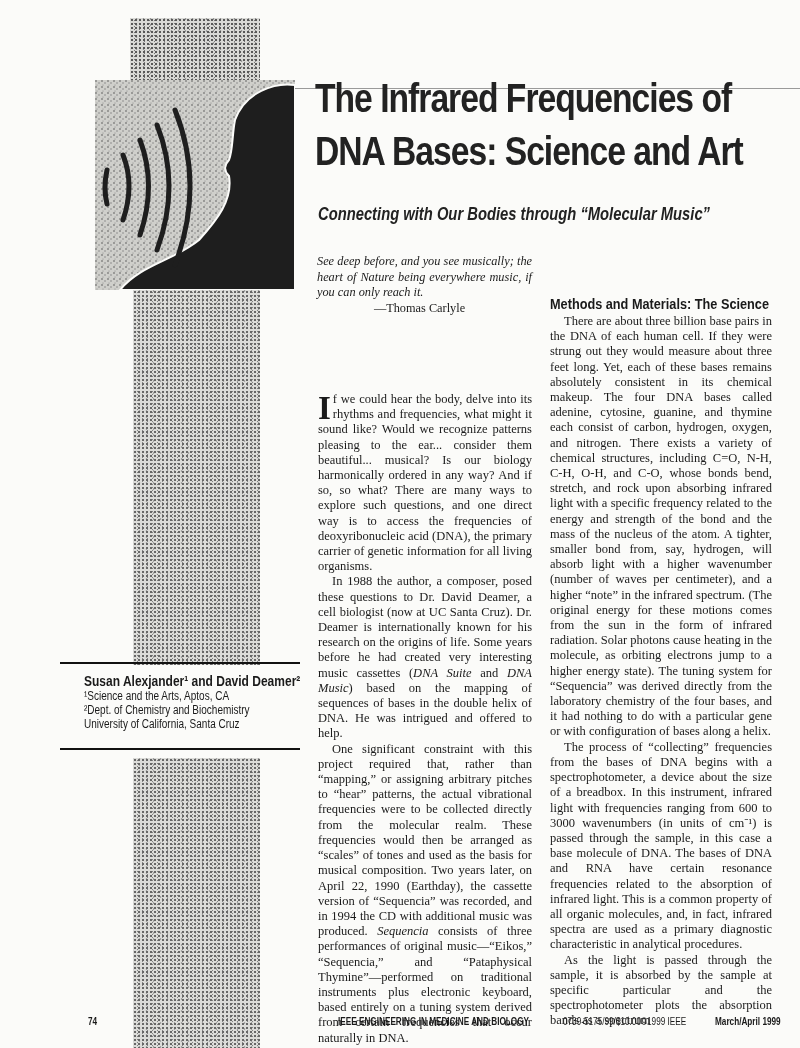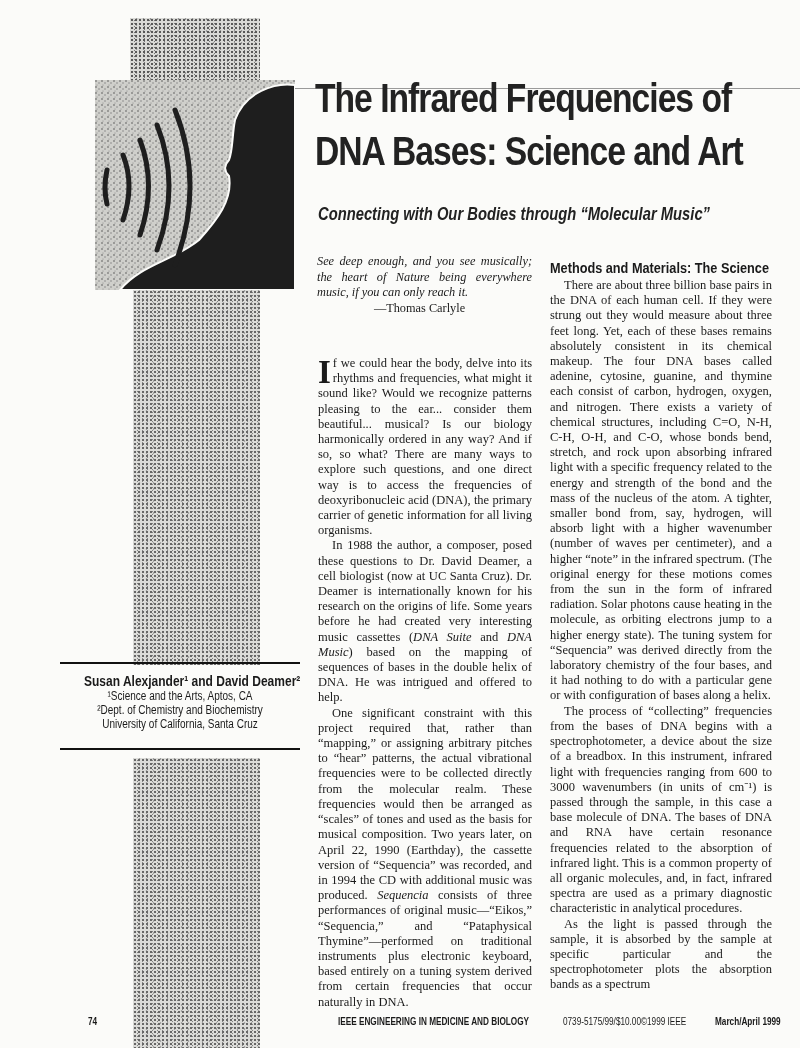--- a/index.html
+++ b/index.html
@@ -16,29 +16,29 @@
   #strip-top { position:absolute; left:130px; top:18px; width:130px; height:78px; }
   #art { position:absolute; left:95px; top:80px; width:200px; height:210px; overflow:hidden; }
   #art svg { display:block; }
   #strip-mid { position:absolute; left:133px; top:290px; width:127px; height:375px; opacity:.9; }
   #strip-bot { position:absolute; left:133px; top:758px; width:127px; height:290px; opacity:.9; }
   #title-rule { position:absolute; left:295px; top:88px; width:505px; height:1px; background:#9a9a9a; }
   #title { position:absolute; left:315px; top:72px; width:470px; font-family:"Liberation Sans", sans-serif; font-weight:bold; font-size:41px; line-height:53px; letter-spacing:-1.2px; transform:scaleX(.82); transform-origin:left top; white-space:nowrap; color:#222; }
   #subtitle { position:absolute; left:318px; top:204px; font-family:"Liberation Sans", sans-serif; font-weight:bold; font-style:italic; font-size:18px; transform:scaleX(.82); transform-origin:left top; white-space:nowrap; color:#222; }
   #epigraph { position:absolute; left:317px; top:254px; width:215px; font-style:italic; font-size:12.3px; line-height:15.5px; text-align:justify; }
   #epigraph .attr { text-align:center; font-style:normal; padding-right:10px; }
-  .col { position:absolute; font-size:12.5px; line-height:15.2px; text-align:justify; hyphens:manual; }
+  .col { position:absolute; font-size:12.5px; line-height:15.2px; text-align:justify; hyphens:manual;margin-top:36px; }
   #col-left { left:318px; top:356px; width:214px; }
   #col-right { left:550px; top:259px; width:222px; }
   .col p { margin:0; text-indent:14px; }
   .col p.first { text-indent:0; }
   .dropcap { float:left; font-weight:bold; font-size:33px; line-height:28px; margin:2px 2px 0 0; }
   #section-head { font-family:"Liberation Sans", sans-serif; font-weight:bold; font-size:15.5px; line-height:17px; transform:scaleX(.82); transform-origin:left top; white-space:nowrap; margin-bottom:2px; }
   .rule { position:absolute; left:60px; width:240px; height:2px; background:#111; }
-  #authors { position:absolute; left:60px; top:672px; width:240px; text-align:center; font-family:"Liberation Sans", sans-serif; }
+  #authors { position:absolute; left:60px; top:672px; width:240px; font-family:"Liberation Sans", sans-serif; }
   #authors .names { font-size:15px; font-weight:bold; transform:scaleX(.8); white-space:nowrap; }
   #authors .aff { font-size:12.5px; line-height:14px; transform:scaleX(.8); white-space:nowrap; }
   #footer { position:absolute; top:1016px; left:0; width:800px; font-family:"Liberation Sans", sans-serif; font-size:10px; font-weight:bold; }
   #footer span { position:absolute; white-space:nowrap; transform:scaleX(.82); transform-origin:left top; }
 </style>
 </head>
 <body>
 
 <div id="strip-top" class="speckle"></div>
 
@@ -70,21 +70,21 @@
 <div id="title-rule"></div>
 
 <div id="title">
   <div>The Infrared Frequencies of</div>
   <div>DNA Bases: Science and Art</div>
 </div>
 
 <div id="subtitle">Connecting with Our Bodies through “Molecular Music”</div>
 
 <div id="epigraph">
-  <div>See deep enough, and you see musically; the heart of Nature being everywhere music, if you can only reach it.</div>
+  <div>See deep before, and you see musically; the heart of Nature being everywhere music, if you can only reach it.</div>
   <div class="attr">—Thomas Carlyle</div>
 </div>
 
 <div id="col-left" class="col">
   <p class="first"><span class="dropcap">I</span><span>f we could hear the body, delve into its rhythms and frequencies, what might it sound like? Would we recognize patterns pleasing to the ear... consider them beautiful... musical? Is our biology harmonically ordered in any way? And if so, so what? There are many ways to explore such questions, and one direct way is to access the frequencies of deoxyribonucleic acid (DNA), the primary carrier of genetic information for all living organisms.</span></p>
   <p><span>In 1988 the author, a composer, posed these questions to Dr. David Deamer, a cell biologist (now at UC Santa Cruz). Dr. Deamer is internationally known for his research on the origins of life. Some years before he had created very interesting music cassettes (</span><i>DNA Suite</i><span> and </span><i>DNA Music</i><span>) based on the mapping of sequences of bases in the double helix of DNA. He was intrigued and offered to help.</span></p>
   <p><span>One significant constraint with this project required that, rather than “mapping,” or assigning arbitrary pitches to “hear” patterns, the actual vibrational frequencies were to be collected directly from the molecular realm. These frequencies would then be arranged as “scales” of tones and used as the basis for musical composition. Two years later, on April 22, 1990 (Earthday), the cassette version of “Sequencia” was recorded, and in 1994 the CD with additional music was produced. </span><i>Sequencia</i><span> consists of three performances of original music—“Eikos,” “Sequencia,” and “Pataphysical Thymine”—performed on traditional instruments plus electronic keyboard, based entirely on a tuning system derived from certain frequencies that occur naturally in DNA.</span></p>
 </div>
 
 <div id="col-right" class="col">

